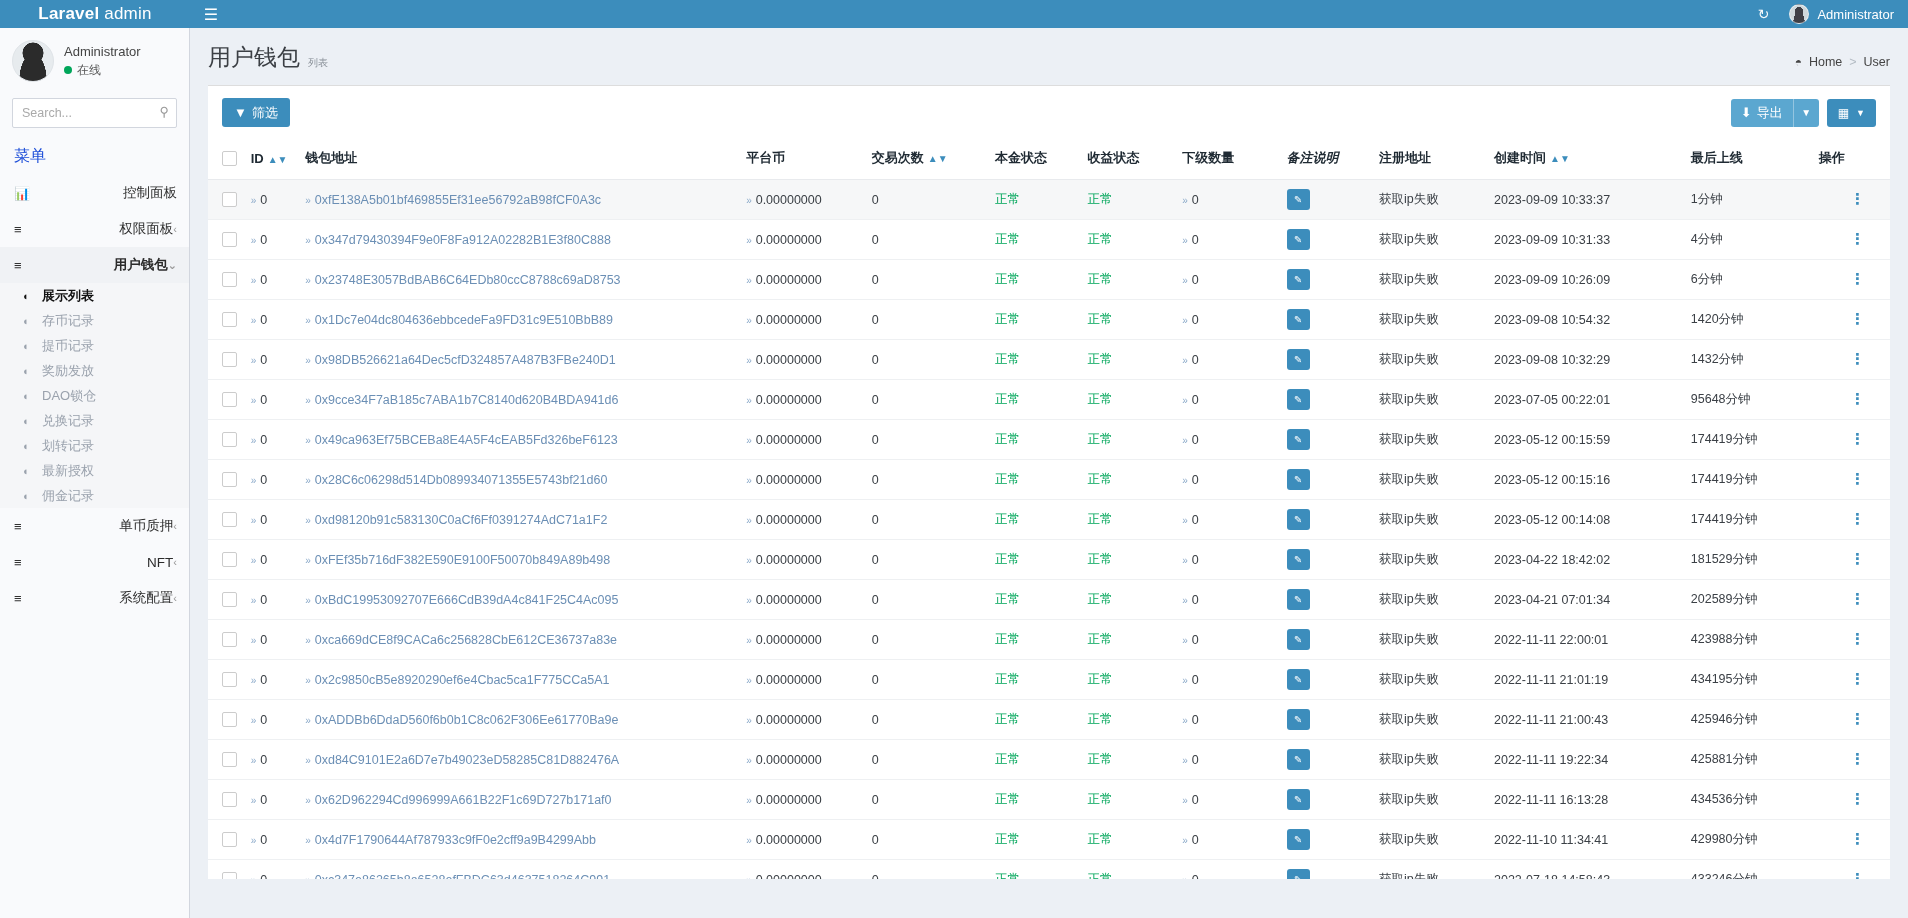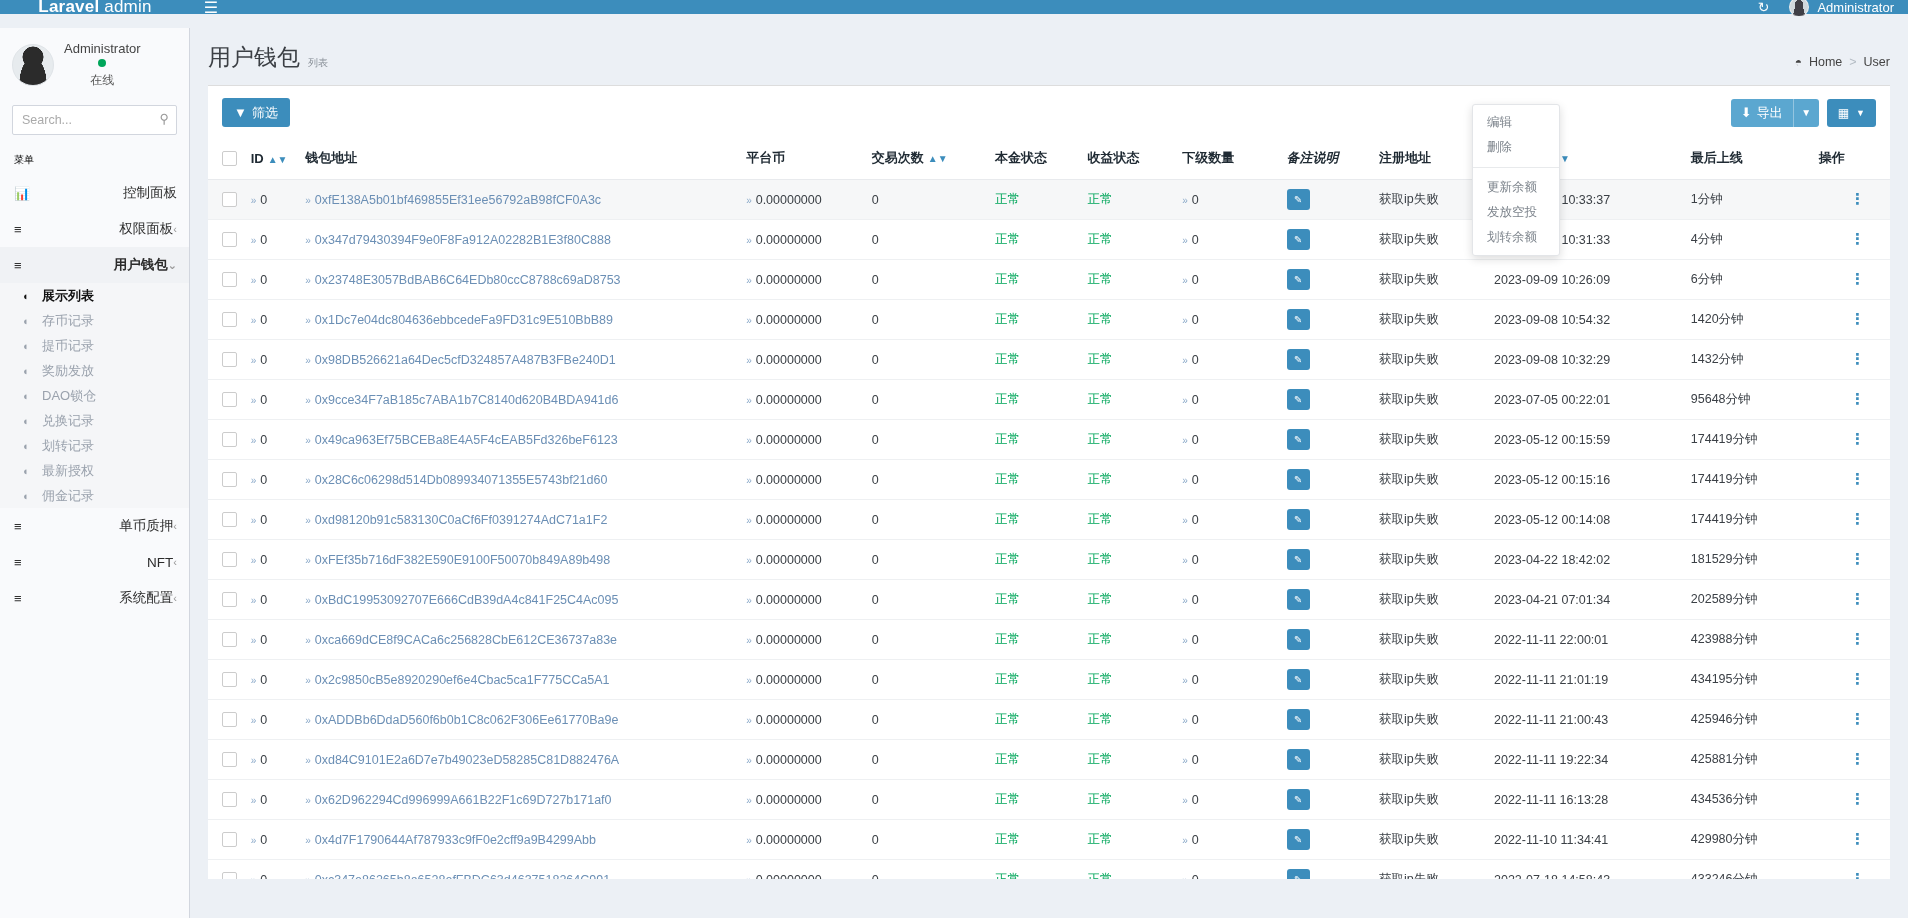--- a/index.html
+++ b/index.html
@@ -8,21 +8,21 @@
     width: 1908px; height: 918px;
     overflow: hidden;
     font-family: "Liberation Sans", "DejaVu Sans", sans-serif;
     font-size: 14px;
     color: #333;
     background: #ecf0f5;
   }
 
   
   #topbar {
-    position: absolute; top: 0; left: 0; right: 0; height: 14px;
+    position: absolute; top: 0; left: 0; right: 0; height: 28px;
     background: #3c8dbc;
     display: flex; align-items: center;
   }
   #brand {
     width: 190px; height: 28px; flex: none;
     display: flex; align-items: center; justify-content: center;
     color: #fff; font-size: 17px; letter-spacing: .2px;
   }
   #brand b { font-weight: 700; margin-right: 5px; }
   #brand span.light { font-weight: 400; }
@@ -60,38 +60,38 @@
   #user-panel .avatar {
     width: 42px; height: 42px; border-radius: 50%; flex: none;
     background: #e7ebee;
     background-image:
       radial-gradient(circle at 50% 30%, #2b2b2b 0 30%, transparent 31%),
       radial-gradient(ellipse at 50% 100%, #2b2b2b 0 48%, transparent 49%);
     border: 1px solid #e0e4e8;
   }
   #user-panel .info { line-height: 1.45; }
   #user-panel .name { font-size: 13px; color: #444; }
-  #user-panel .status { font-size: 12px; color: #555; display:flex; align-items:center; gap:5px;flex-direction:column;}
+  #user-panel .status { font-size: 12px; color: #555; display:flex; align-items:center; gap:5px;}
   #user-panel .dot { width: 8px; height: 8px; border-radius: 50%; background: #00a65a; display:inline-block;}
 
   #sidebar-search {
     margin: 4px 12px 8px 12px; position: relative;
   }
   #sidebar-search input {
     width: 100%; height: 30px; border: 1px solid #d2d6de; border-radius: 2px;
     padding: 0 28px 0 9px; font-size: 12.5px; color: #666; outline: none;
     background: #fff; font-family: inherit;
   }
   #sidebar-search input::placeholder { color: #aaa; }
   #sidebar-search .mag {
     position: absolute; right: 8px; top: 6px; color: #999; font-size: 13px;
   }
 
   .menu-header {
-    padding: 10px 14px 8px 14px; font-size: 10px; color: #000000;
+    padding: 10px 14px 8px 14px; font-size: 16px; color: #1d4ed8;
   }
   .menu-item {
     display: flex; align-items: center; height: 36px; padding: 0 12px 0 14px;
     color: #2b2b2b; font-size: 13.5px; cursor: pointer; position: relative;
   }
   .menu-item .mi-icon { width: 22px; flex: none; font-size: 13px; color: #333; }
   .menu-item .mi-label { flex: 1; text-align: right; }
   .menu-item .mi-caret { color: #999; font-size: 11px; }
   .menu-item.open { background: #f0f2f5; }
   .menu-item.group-head { font-weight: 700; }
@@ -647,23 +647,15 @@
               <td class="c-note"><span class="pen-btn">✎</span></td>
               <td class="c-regip"><span>获取ip失败</span></td>
               <td class="c-ctime"><span>2022-07-18 14:58:43</span></td>
               <td class="c-last"><span>433246分钟</span></td>
               <td class="c-act"><span class="dots">⋮</span></td>
             </tr>
           </tbody>
       </table>
     </div>
 
-    <div id="row-dropdown">
-      <div class="dd-item">编辑</div>
-      <div class="dd-item">删除</div>
-      <div class="dd-sep"></div>
-      <div class="dd-item">更新余额</div>
-      <div class="dd-item">发放空投</div>
-      <div class="dd-item">划转余额</div>
-    </div>
 
   </div>
 </div>
 
 </body></html>

